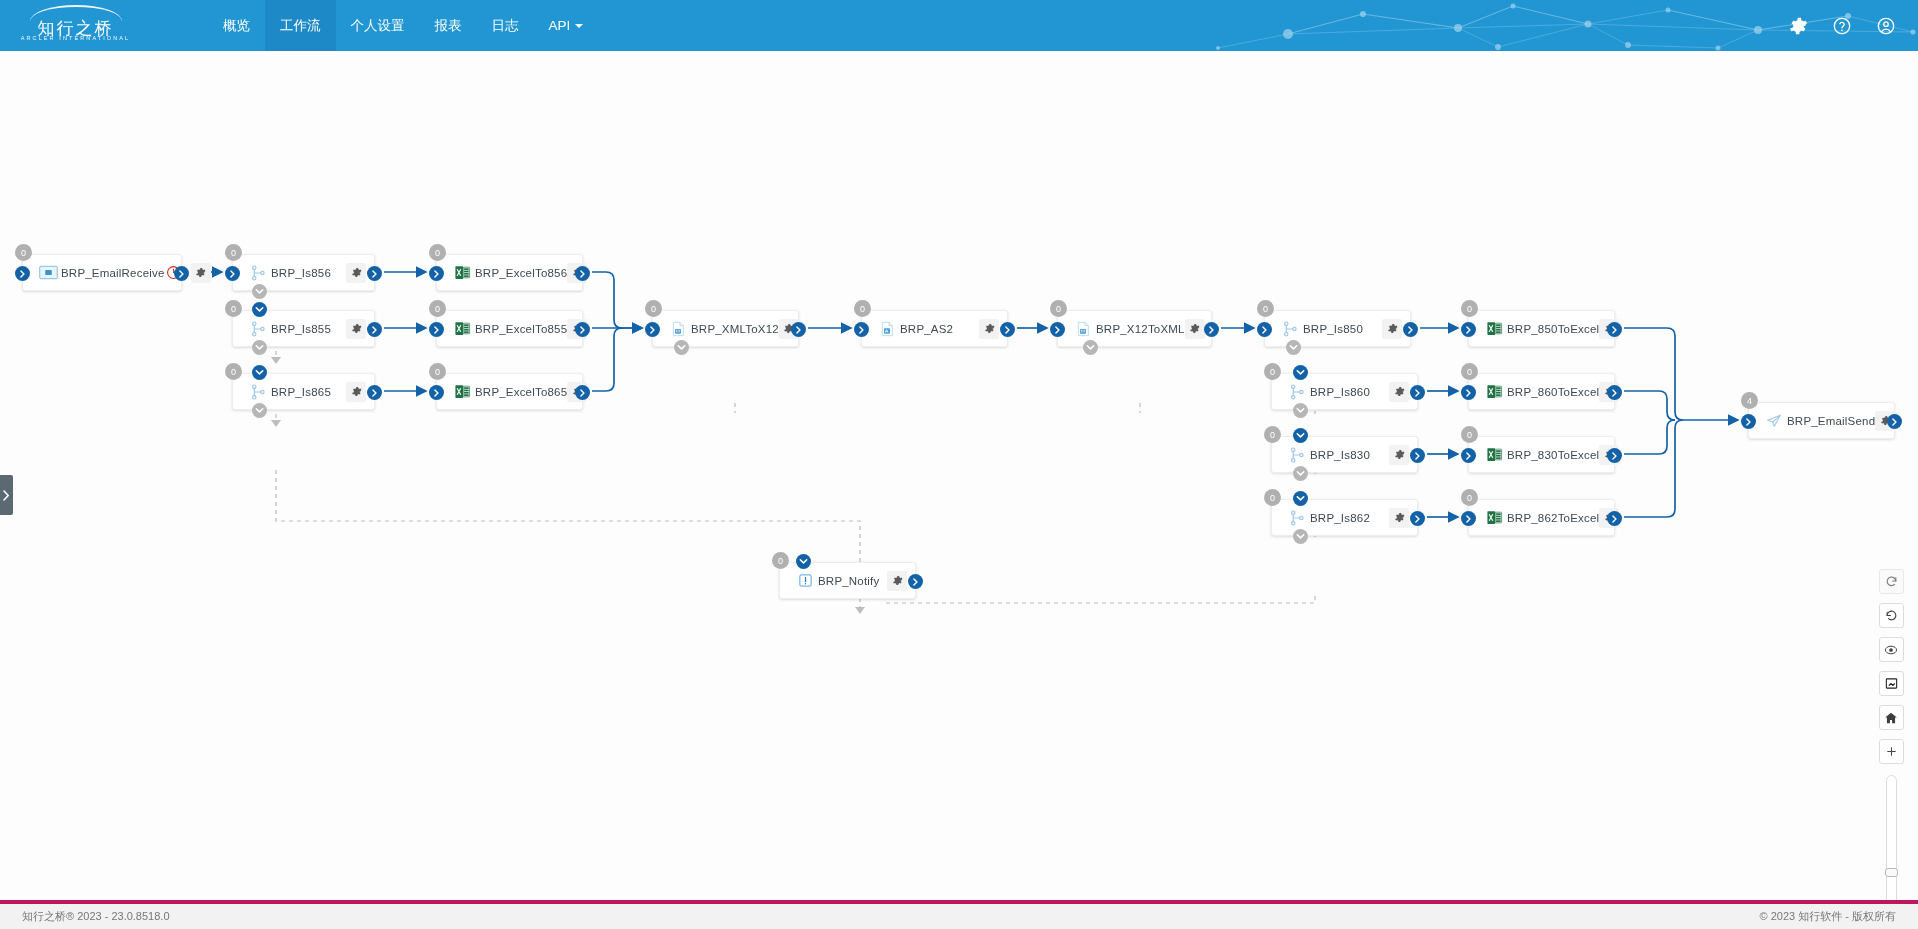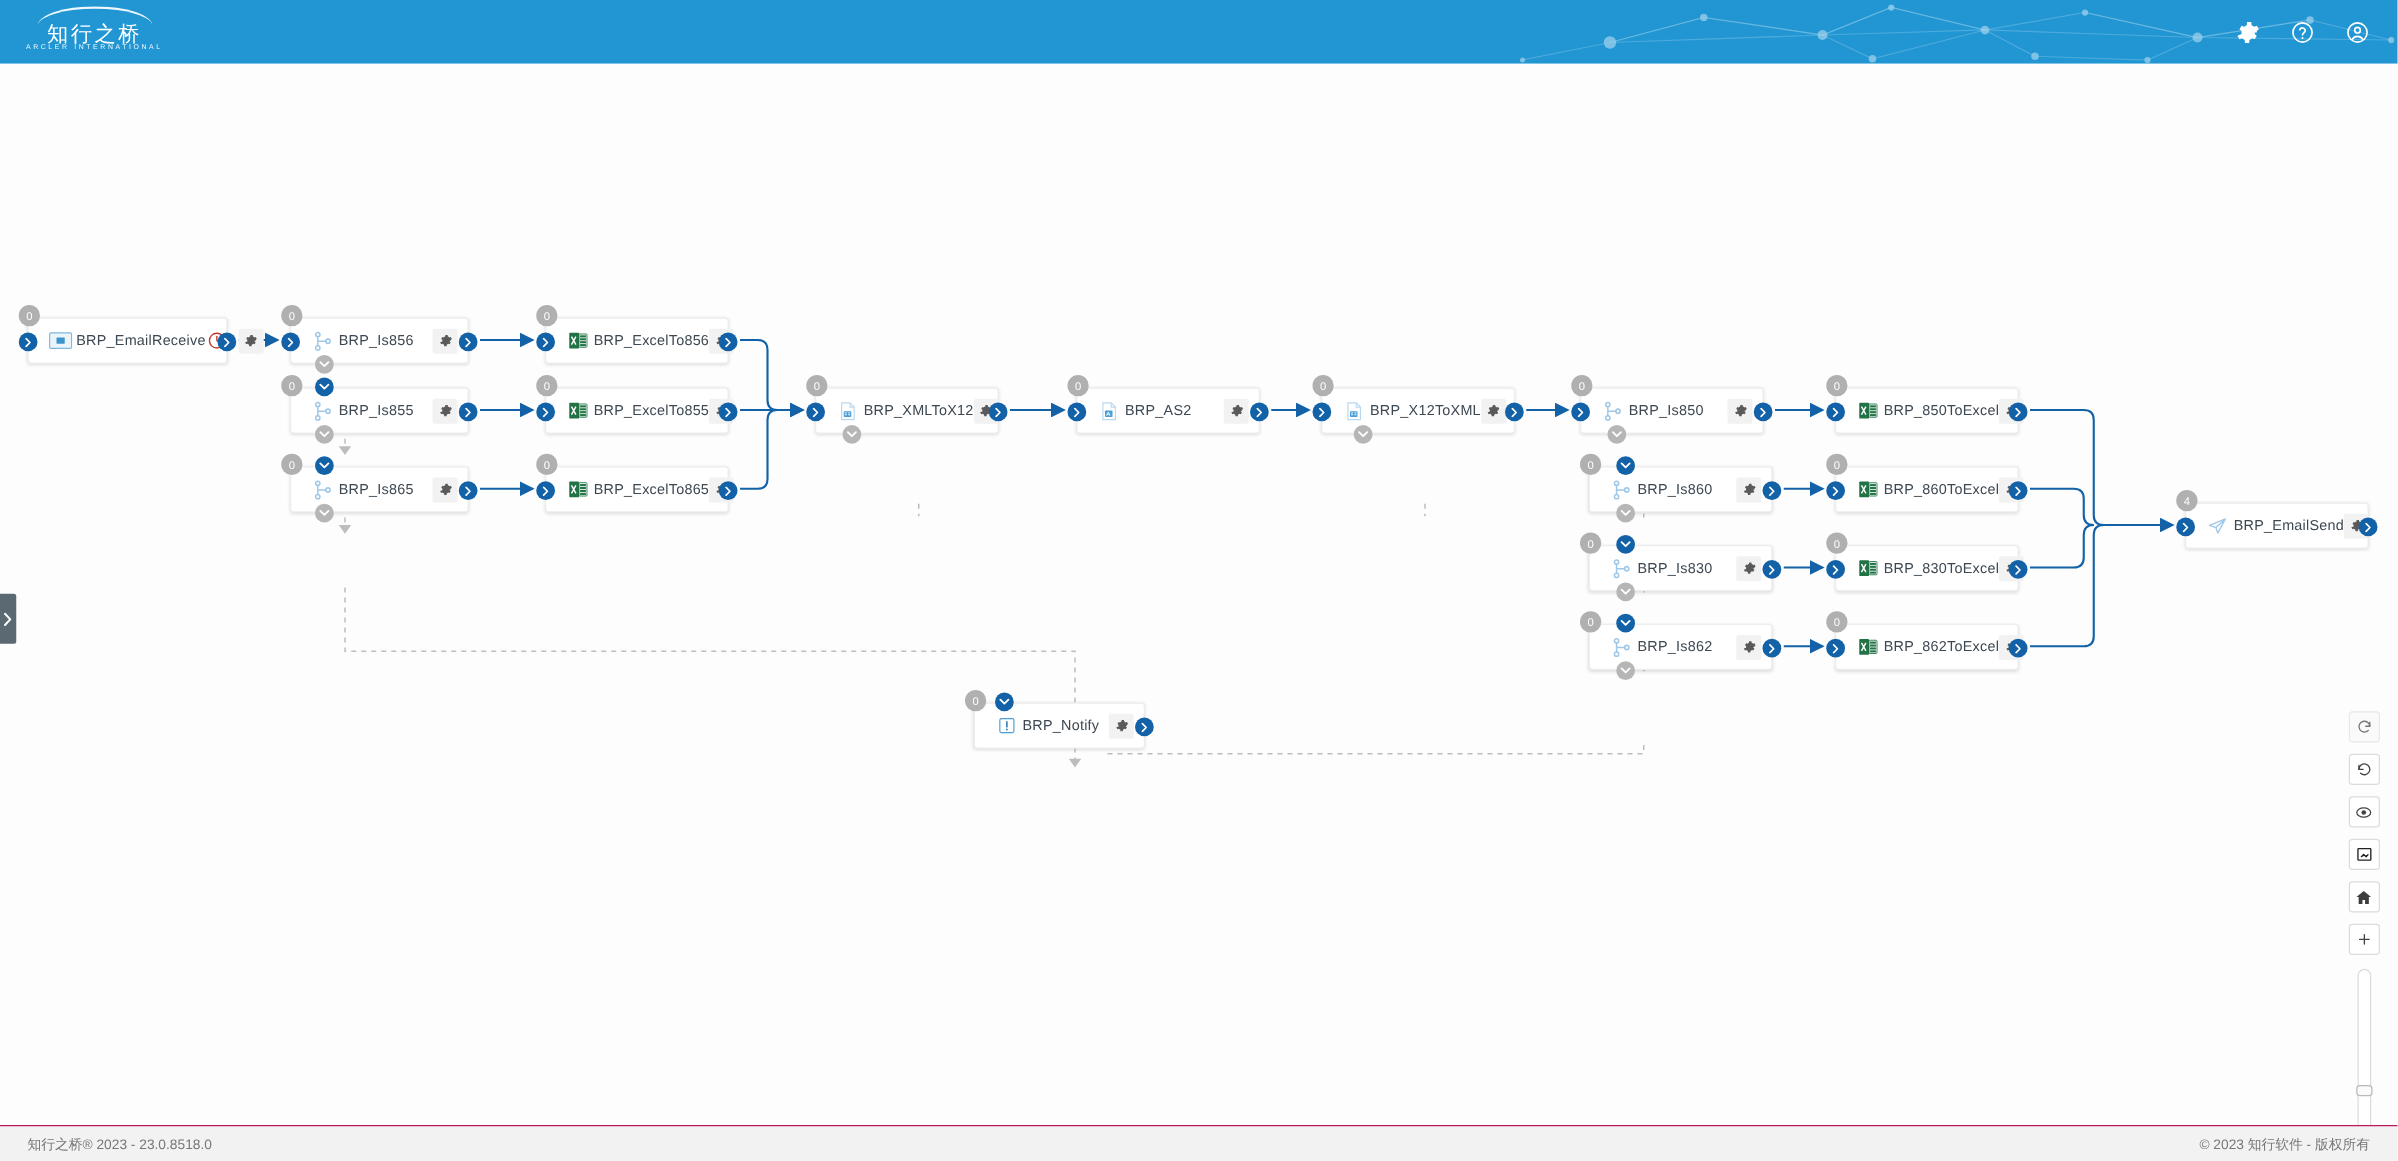--- a/index.html
+++ b/index.html
@@ -165,21 +165,21 @@
     background: #fff; position: relative; cursor: pointer; margin: 2px 0;
   }
   #zoom-handle {
     position: absolute; left: -2px; top: 92px; width: 13px; height: 9px;
     background: #fafafa; border: 1px solid #b8b8b8; border-radius: 3px;
   }
 
   
   #app-footer {
     position: absolute; left: 0; bottom: 0; width: 1918px; height: 29px;
-    background: #f2f2f2; border-top: 1px solid #be185d;
+    background: #f2f2f2; border-top: 4px solid #be185d;
     display: flex; align-items: center; justify-content: space-between;
     padding: 0 22px; font-size: 11px; color: #777;
   }
 </style>
 </head>
 <body>
 
 <div id="app-header">
   <svg id="header-net" viewBox="0 0 760 51">
     <g stroke="rgba(255,255,255,.35)" stroke-width="1" fill="none">
@@ -207,20 +207,41 @@
       <circle cx="60" cy="48" r="2"></circle>
     </g>
   </svg>
 
   <div id="brand-logo">
     <div id="brand-arc"></div>
     <div id="brand-cn">知行之桥</div>
     <div id="brand-en">ARCLER INTERNATIONAL</div>
   </div>
 
+  <nav id="main-nav">
+    <div class="nav-item">
+        <span>概览</span>
+      </div>
+    <div class="nav-item active">
+        <span>工作流</span>
+      </div>
+    <div class="nav-item">
+        <span>个人设置</span>
+      </div>
+    <div class="nav-item">
+        <span>报表</span>
+      </div>
+    <div class="nav-item">
+        <span>日志</span>
+      </div>
+    <div class="nav-item">
+      <span>API</span>
+      <span class="nav-caret"></span>
+    </div>
+  </nav>
 
   <div id="header-actions">
     <svg class="hdr-icon" viewBox="0 0 24 24" fill="#fff">
       <path d="M12 8.5a3.5 3.5 0 100 7 3.5 3.5 0 000-7zm9 3.5c0-.5-.04-1-.12-1.48l2.02-1.55-2-3.46-2.4.95a8.9 8.9 0 00-2.56-1.48L15.6 2h-4l-.34 2.98a8.9 8.9 0 00-2.56 1.48l-2.4-.95-2 3.46 2.02 1.55a9 9 0 000 2.96L2.3 15.03l2 3.46 2.4-.95c.77.63 1.63 1.13 2.56 1.48L9.6 22h4l.34-2.98a8.9 8.9 0 002.56-1.48l2.4.95 2-3.46-2.02-1.55c.08-.48.12-.98.12-1.48z"></path>
     </svg>
     <svg class="hdr-icon" viewBox="0 0 24 24" fill="none" stroke="#fff" stroke-width="1.6">
       <circle cx="12" cy="12" r="9.2"></circle>
       <path d="M9.4 9.3a2.7 2.7 0 015.2 1c0 1.8-2.6 2.1-2.6 4" stroke-linecap="round"></path>
       <circle cx="12" cy="17.2" r="1" fill="#fff" stroke="none"></circle>
     </svg>

